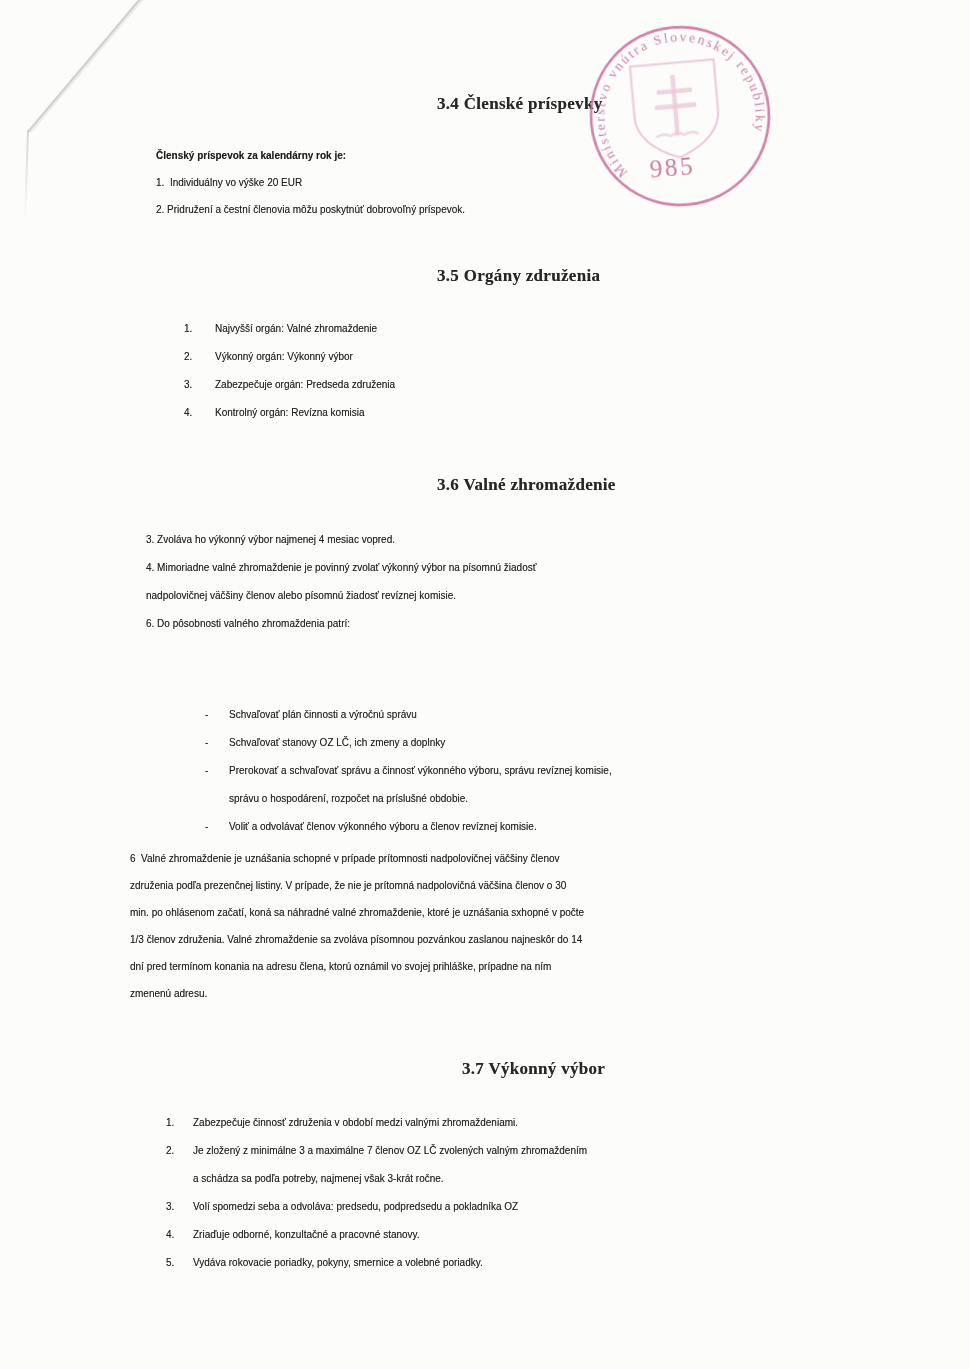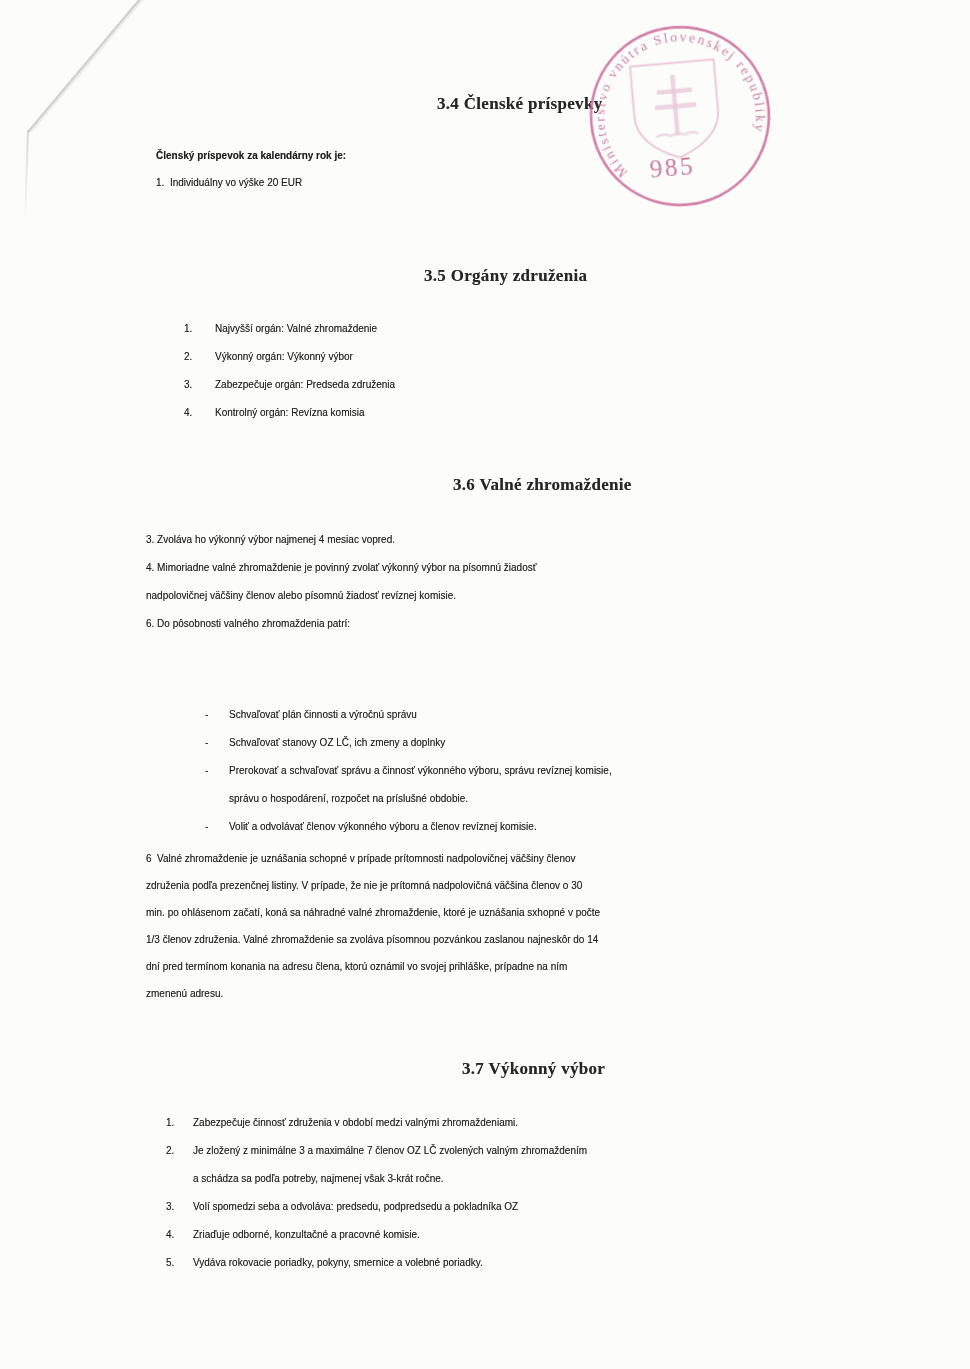--- a/index.html
+++ b/index.html
@@ -60,44 +60,45 @@
   <path d="M 141,-2 L 28,132" stroke="#c3c3c3" stroke-width="2.4" fill="none" opacity=".75"></path>
   <path d="M 144,-2 L 31,132" stroke="#e2e2e2" stroke-width="1.6" fill="none" opacity=".7"></path>
   <path d="M 28,130 L 25,222" stroke="url(#fadeV)" stroke-width="2" fill="none"></path>
 </svg>
 
 <div class="abs heading" style="left:437px; top:92px;">3.4 Členské príspevky</div>
 
 <div class="abs" style="left:156px; top:142px; width:620px;">
   <div class="body-text lh27 bold">Členský príspevok za kalendárny rok je:</div>
   <div class="body-text lh27">1.  Individuálny vo výške 20 EUR</div>
+  <div class="body-text lh27">2. Pridružení a čestní členovia môžu poskytnúť dobrovoľný príspevok.</div>
 </div>
 
-<div class="abs heading" style="left:424px; top:264px;">3.5 Orgány združenia</div>
+<div class="abs heading" style="left:437px; top:264px;">3.5 Orgány združenia</div>
 
 <div class="abs" style="left:184px; top:315px; width:640px;">
   <div class="num-row body-text lh28">
     <span class="num-col">1.</span>
     <span class="grow">Najvyšší orgán: Valné zhromaždenie</span>
   </div>
   <div class="num-row body-text lh28">
     <span class="num-col">2.</span>
     <span class="grow">Výkonný orgán: Výkonný výbor</span>
   </div>
   <div class="num-row body-text lh28">
     <span class="num-col">3.</span>
     <span class="grow">Zabezpečuje orgán: Predseda združenia</span>
   </div>
   <div class="num-row body-text lh28">
     <span class="num-col">4.</span>
     <span class="grow">Kontrolný orgán: Revízna komisia</span>
   </div>
 </div>
 
-<div class="abs heading" style="left:453px; top:473px;">3.6 Valné zhromaždenie</div>
+<div class="abs heading" style="left:437px; top:473px;">3.6 Valné zhromaždenie</div>
 
 <div class="abs" style="left:146px; top:526px; width:780px;">
   <div class="body-text lh28">3. Zvoláva ho výkonný výbor najmenej 4 mesiac vopred.</div>
   <div class="body-text lh28">4. Mimoriadne valné zhromaždenie je povinný zvolať výkonný výbor na písomnú žiadosť
 nadpolovičnej väčšiny členov alebo písomnú žiadosť revíznej komisie.</div>
   <div class="body-text lh28">6. Do pôsobnosti valného zhromaždenia patrí:</div>
 </div>
 
 <div class="abs" style="left:205px; top:701px; width:720px;">
   <div class="num-row body-text lh28">
@@ -112,21 +113,21 @@
     <span class="dash-col">-</span>
     <span class="grow">Prerokovať a schvaľovať správu a činnosť výkonného výboru, správu revíznej komisie,
 správu o hospodárení, rozpočet na príslušné obdobie.</span>
   </div>
   <div class="num-row body-text lh28">
     <span class="dash-col">-</span>
     <span class="grow">Voliť a odvolávať členov výkonného výboru a členov revíznej komisie.</span>
   </div>
 </div>
 
-<div class="abs body-text lh27" style="left:146px; top:845px; width:790px;">6  Valné zhromaždenie je uznášania schopné v prípade prítomnosti nadpolovičnej väčšiny členov
+<div class="abs body-text lh27" style="left:130px; top:845px; width:790px;">6  Valné zhromaždenie je uznášania schopné v prípade prítomnosti nadpolovičnej väčšiny členov
 združenia podľa prezenčnej listiny. V prípade, že nie je prítomná nadpolovičná väčšina členov o 30
 min. po ohlásenom začatí, koná sa náhradné valné zhromaždenie, ktoré je uznášania sxhopné v počte
 1/3 členov združenia. Valné zhromaždenie sa zvoláva písomnou pozvánkou zaslanou najneskôr do 14
 dní pred termínom konania na adresu člena, ktorú oznámil vo svojej prihláške, prípadne na ním
 zmenenú adresu.</div>
 
 <div class="abs heading" style="left:462px; top:1057px;">3.7 Výkonný výbor</div>
 
 <div class="abs" style="left:166px; top:1109px; width:760px;">
   <div class="num-row body-text lh28">
@@ -137,21 +138,21 @@
     <span class="num-col-sm">2.</span>
     <span class="grow">Je zložený z minimálne 3 a maximálne 7 členov OZ LČ zvolených valným zhromaždením
 a schádza sa podľa potreby, najmenej však 3-krát ročne.</span>
   </div>
   <div class="num-row body-text lh28">
     <span class="num-col-sm">3.</span>
     <span class="grow">Volí spomedzi seba a odvoláva: predsedu, podpredsedu a pokladníka OZ</span>
   </div>
   <div class="num-row body-text lh28">
     <span class="num-col-sm">4.</span>
-    <span class="grow">Zriaďuje odborné, konzultačné a pracovné komisie.</span>
+    <span class="grow">Zriaďuje odborné, konzultačné a pracovné stanovy.</span>
   </div>
   <div class="num-row body-text lh28">
     <span class="num-col-sm">5.</span>
     <span class="grow">Vydáva rokovacie poriadky, pokyny, smernice a volebné poriadky.</span>
   </div>
 </div>
 
 <svg id="stamp" class="abs" viewBox="0 0 190 190">
   <circle cx="95" cy="95" r="88" fill="none" stroke="#cb6d99" stroke-width="2.6" opacity=".9"></circle>
   <path id="ringPath" d="M 39,146 A 75,75 0 1 1 151,146" fill="none"></path>

